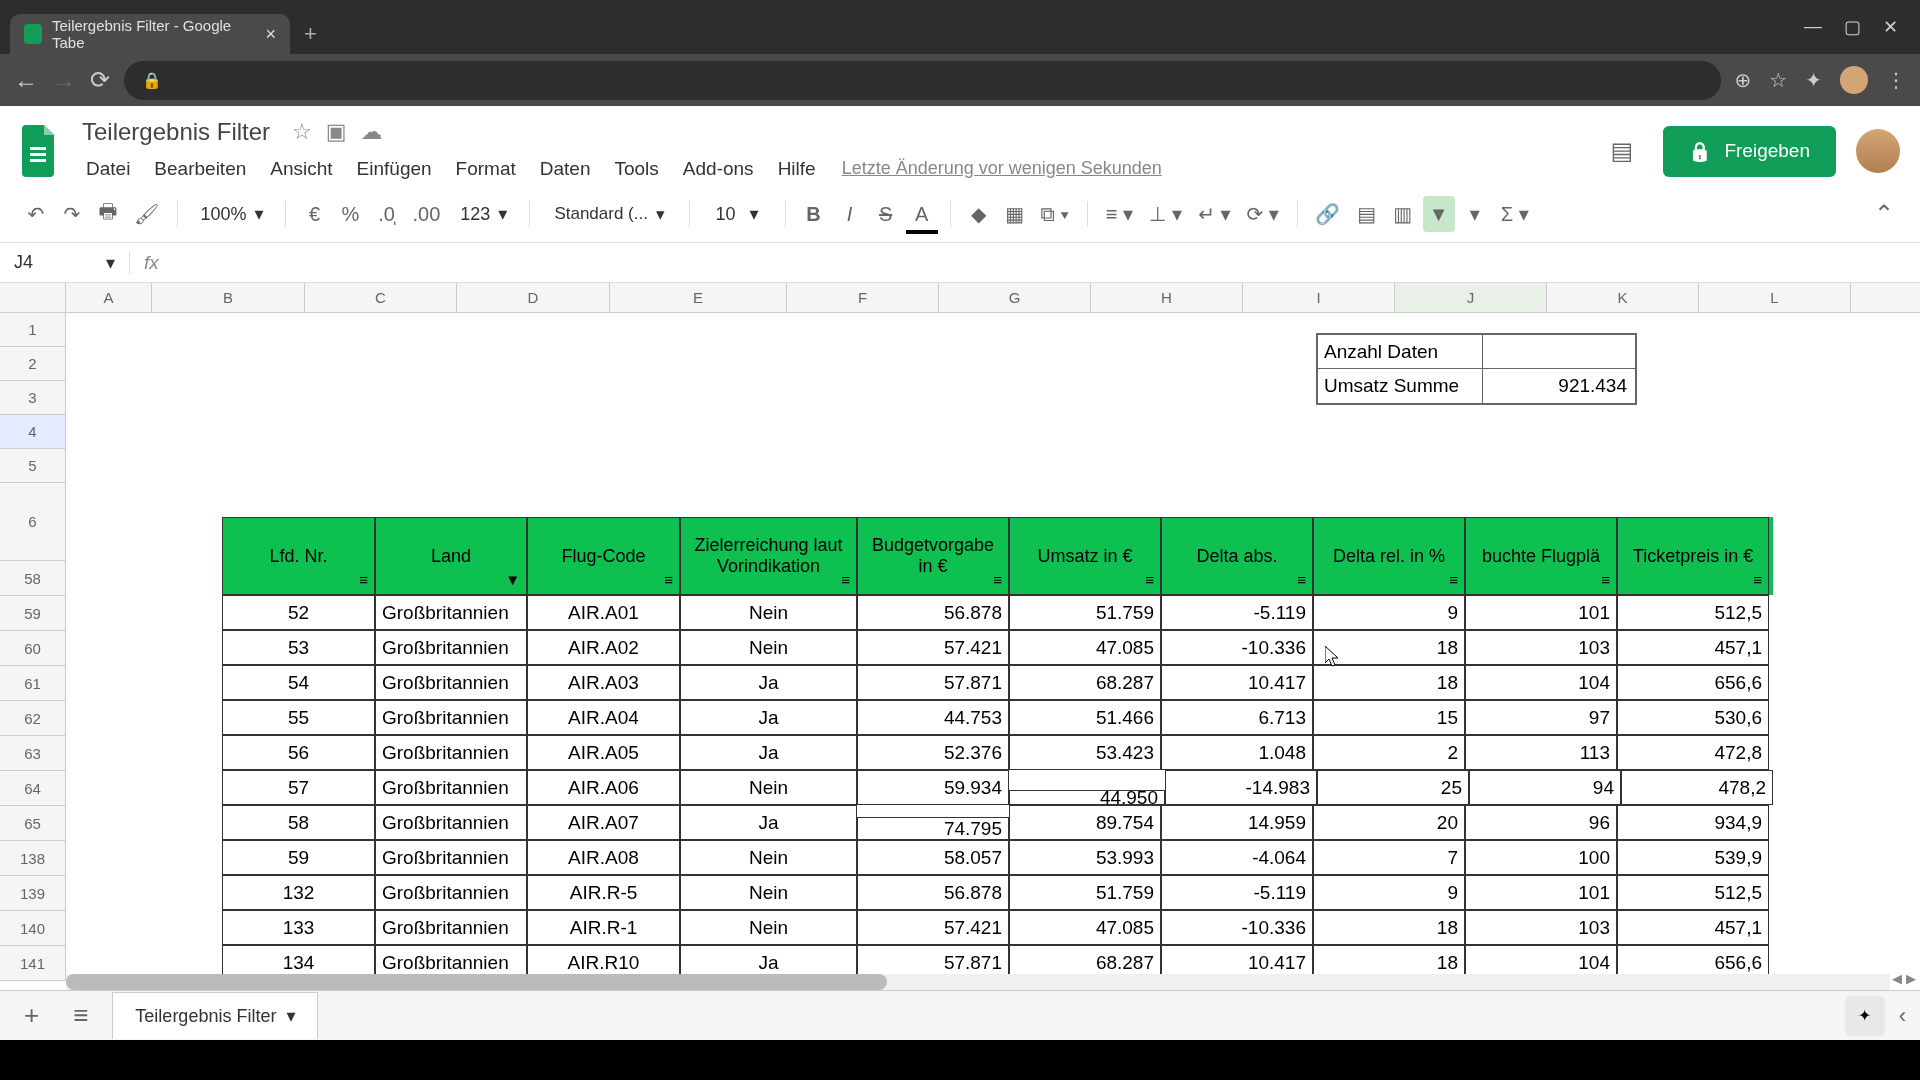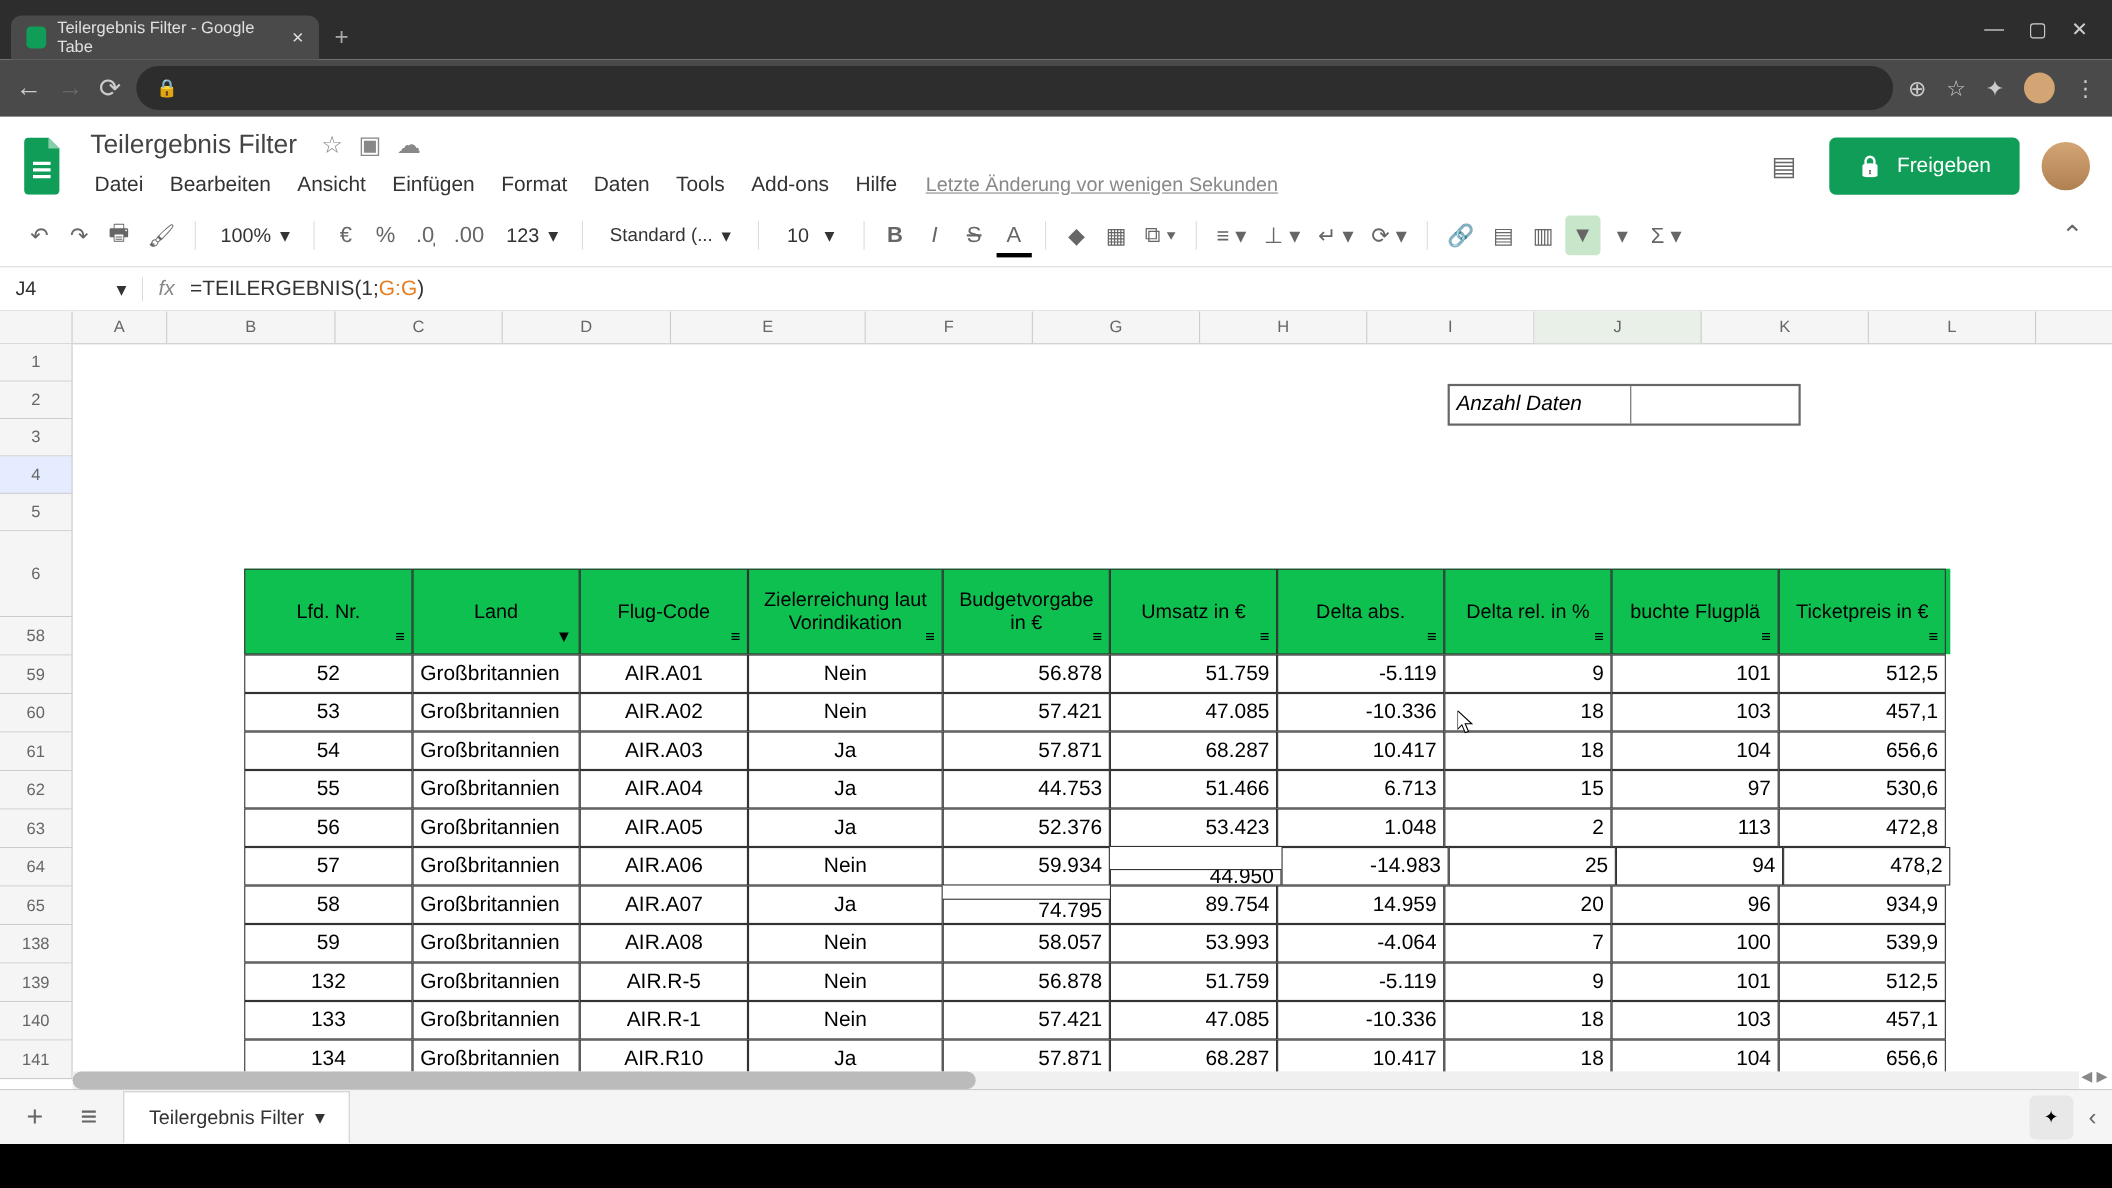--- a/index.html
+++ b/index.html
@@ -65,21 +65,21 @@
 .corner { width: 66px; border-right: 1px solid #ccc; background: #f5f5f5; }
 .col-h { border-right: 1px solid #ccc; display: flex; align-items: center; justify-content: center; font-size: 15px; color: #666; }
 .col-h.sel { background: #e8f0e8; }
 .grid-body { display: flex; }
 .row-headers { width: 66px; }
 .row-h { height: 34px; border-right: 1px solid #ccc; border-bottom: 1px solid #ccc; background: #f5f5f5; display: flex; align-items: center; justify-content: center; font-size: 15px; color: #666; }
 .row-h.sel { background: #e6ecff; }
 .cells { position: relative; flex: 1; }
 
 
-.summary-box { position: absolute; left: 1250px; top: 36px; border: 2px solid #666; background: #fff; font-style: italic; }
+.summary-box { position: absolute; left: 1250px; top: 20px; border: 2px solid #666; background: #fff; }
 .summary-row { display: flex; height: 34px; }
 .summary-label { width: 165px; border-right: 1px solid #666; border-bottom: 1px solid #666; padding: 4px 6px; font-size: 19px; display:flex; align-items:center;}
 .summary-val { width: 152px; border-bottom: 1px solid #666; text-align: right; padding: 4px 8px; font-size: 19px; display:flex; align-items:center; justify-content:flex-end;}
 .summary-row:last-child .summary-label, .summary-row:last-child .summary-val { border-bottom: none; }
 .active-cell { outline: 2px solid #1a73e8; outline-offset: -1px; position: relative; }
 .active-cell::after { content:''; position:absolute; right:-3px; bottom:-3px; width:7px; height:7px; background:#1a73e8;}
 
 
 .data-table { position: absolute; left: 156px; top: 204px; }
 .data-header-row { display: flex; background: #0ec050; height: 78px; }
@@ -236,23 +236,20 @@
   <span class="tool">Σ ▾</span>
   <span class="tool more-tool">⌃</span>
 </div>
 
 <div class="formula-row">
   <div class="name-box">
     <span>J4</span>
     <span>▾</span>
   </div>
   <span class="fx-icon">fx</span>
-  <div class="formula-input">
-    <span class="func">=TEILERGEBNIS(1;</span><span class="range">G:G</span><span class="func">)</span>
-  </div>
 </div>
 
 <div class="sheet-area">
   <div class="col-headers" id="col-headers">
     <div class="corner"></div>
   <div class="col-h" style="width: 86px;">A</div>
       <div class="col-h" style="width: 153px;">B</div>
       <div class="col-h" style="width: 152px;">C</div>
       <div class="col-h" style="width: 153px;">D</div>
       <div class="col-h" style="width: 177px;">E</div>
@@ -285,20 +282,24 @@
         <div class="row-h" style="height: 35px;">140</div>
         <div class="row-h" style="height: 35px;">141</div>
       </div>
     <div class="cells">
 
       <div class="summary-box" id="summary-box">
           <div class="summary-row">
             <div class="summary-label">Anzahl Daten</div>
             <div class="summary-val"></div>
           </div>
+          <div class="summary-row">
+            <div class="summary-label">Umsatz Summe</div>
+            <div class="summary-val">921.434</div>
+          </div>
         </div>
 
       <div class="data-table">
         <div class="data-header-row" id="data-headers">
             <div class="dh" style="width: 153px;">
               <span>Lfd. Nr.</span>
               <span class="filter-icon">≡</span>
             </div>
             <div class="dh" style="width: 152px;">
               <span>Land</span>

